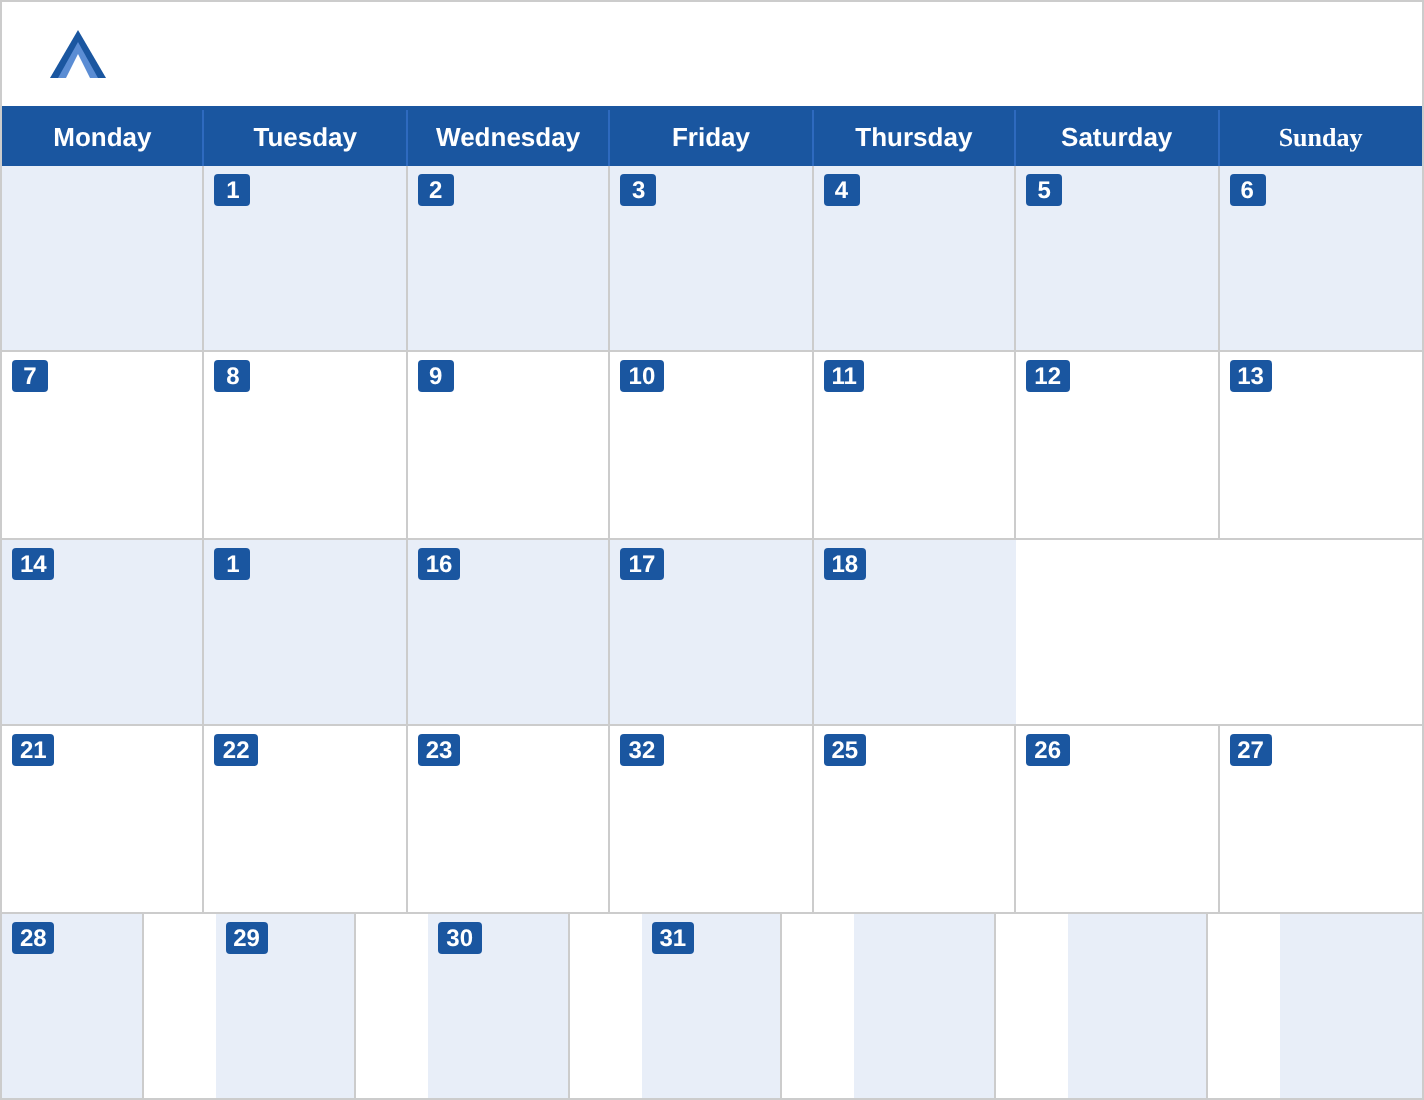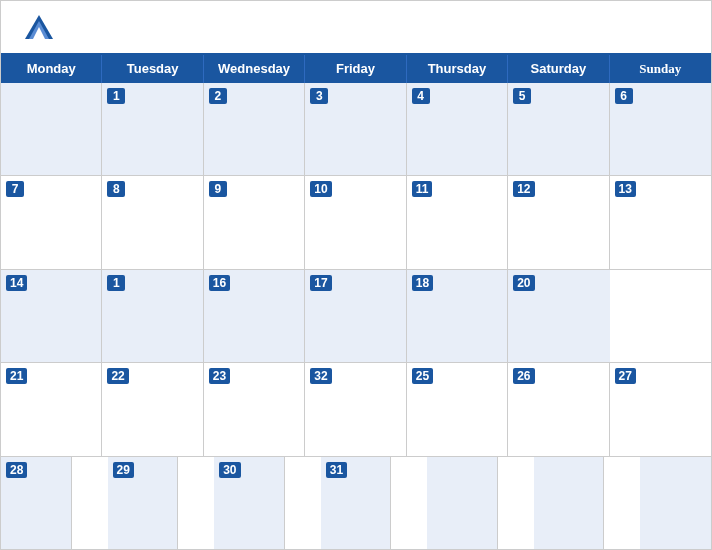--- a/index.html
+++ b/index.html
@@ -184,21 +184,20 @@
           <div class="day-cell has-date"><span class="day-number">11</span></div>
           <div class="day-cell has-date"><span class="day-number">12</span></div>
           <div class="day-cell has-date"><span class="day-number">13</span></div>
         </div>
         <div class="week-row">
           <div class="day-cell has-date"><span class="day-number">14</span></div>
           <div class="day-cell has-date"><span class="day-number">1</span></div>
           <div class="day-cell has-date"><span class="day-number">16</span></div>
           <div class="day-cell has-date"><span class="day-number">17</span></div>
           <div class="day-cell has-date"><span class="day-number">18</span></div>
-          <div class="day-cell has-date"><span class="day-number">20</span></div>
         </div>
         <div class="week-row">
           <div class="day-cell has-date"><span class="day-number">21</span></div>
           <div class="day-cell has-date"><span class="day-number">22</span></div>
           <div class="day-cell has-date"><span class="day-number">23</span></div>
           <div class="day-cell has-date"><span class="day-number">32</span></div>
           <div class="day-cell has-date"><span class="day-number">25</span></div>
           <div class="day-cell has-date"><span class="day-number">26</span></div>
           <div class="day-cell has-date"><span class="day-number">27</span></div>
         </div>

